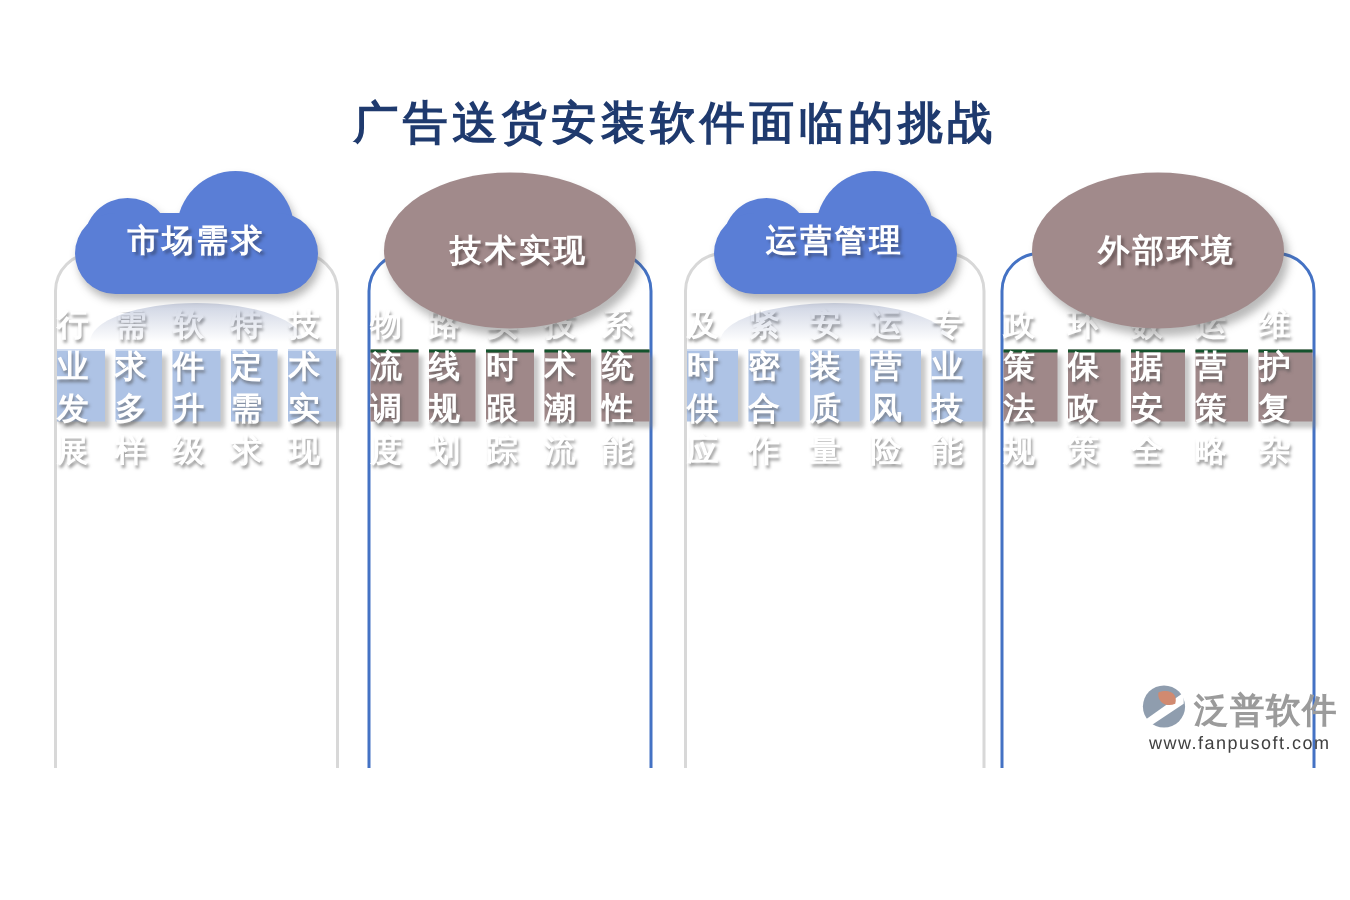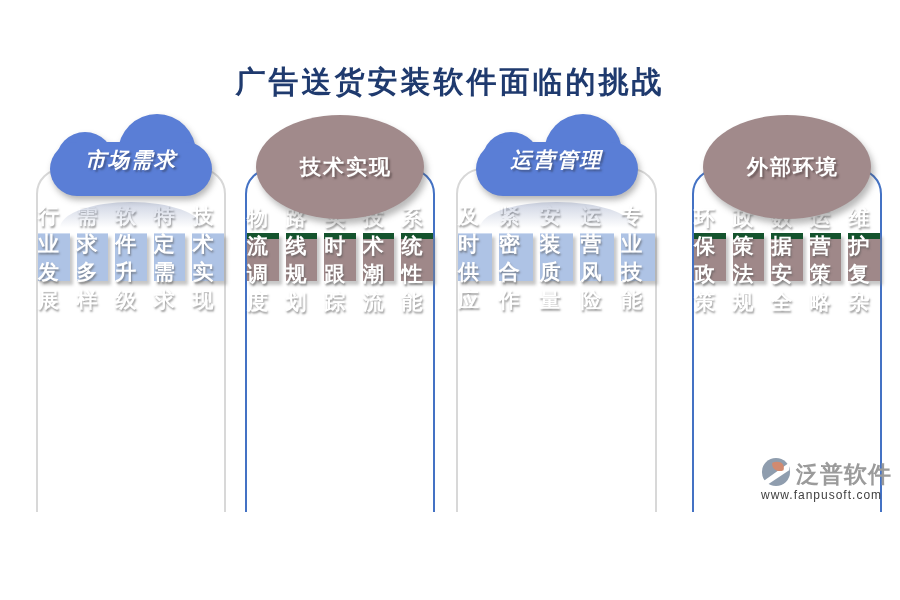--- a/index.html
+++ b/index.html
@@ -23,36 +23,35 @@
   }
   
   .column{
     position:absolute;top:168px;width:186px;height:370px;
     background:#ffffff;border-radius:26px;border:2px solid var(--border-grey);
   }
   .column.blue-border{border-color:var(--border-blue);}
   .col-0{left:36px;}
   .col-1{left:245px;}
   .col-2{left:456px;padding-left:11px;}
-  .col-3{left:692px;}
+  .col-3{left:667px;padding-left:20px;}
 
   
   .cloud{
     position:absolute;top:-56px;left:50%;transform:translateX(-50%);
     width:162px;height:84px;z-index:3;
     filter:drop-shadow(2px 4px 3px rgba(90,90,90,0.45));
   }
   .cloud .c1{position:absolute;left:6px;top:18px;width:58px;height:58px;border-radius:50%;background:var(--cloud-blue);}
   .cloud .c2{position:absolute;right:16px;top:0;width:78px;height:78px;border-radius:50%;background:var(--cloud-blue);}
   .cloud .base{position:absolute;left:0;right:0;bottom:2px;height:54px;border-radius:27px;background:var(--cloud-blue);}
   .cloud .htext{
     position:absolute;left:0;right:0;top:32px;text-align:center;
     color:#ffffff;font-size:21px;font-weight:bold;letter-spacing:2px;
     text-shadow:2px 2px 2px rgba(50,60,90,0.55);
-    font-style:italic;
   }
   .reflection{
     position:absolute;top:32px;left:22px;right:22px;height:26px;z-index:2;
     background:linear-gradient(to bottom, rgba(90,110,160,0.30), rgba(255,255,255,0));
     border-radius:50% 50% 0 0 / 100% 100% 0 0;
   }
 
   
   .ellipse{
     position:absolute;top:-55px;left:50%;transform:translateX(-50%);
@@ -73,25 +72,25 @@
     display:flex;flex-direction:row;align-items:center;gap:7px;
   }
   .item{
     width:164px;height:48px;box-sizing:border-box;
     display:flex;align-items:center;justify-content:center;
     color:#ffffff;font-size:21px;font-weight:bold;letter-spacing:2px;
     text-shadow:1px 2px 2px rgba(80,80,80,0.55);
     box-shadow:3px 4px 3px rgba(130,130,130,0.45);
   }
   .item.blue{background:var(--item-blue);border-top:1px solid #cfdcf1;}
-  .item.brown{background:var(--item-brown);border-top:6px solid #14532d;}
+  .item.brown{background:var(--item-brown);border-top:2px solid #14532d;}
 
   
   .watermark{
-    position:absolute;right:8px;bottom:10px;text-align:left;
+    position:absolute;right:8px;bottom:10px;text-align:center;
     font-family:"Liberation Sans","DejaVu Sans",sans-serif;
   }
   .wm-row{display:flex;align-items:center;justify-content:flex-end;gap:5px;}
   .wm-brand{color:#9b9b9b;font-size:23px;font-weight:bold;letter-spacing:1px;}
   .wm-url{color:#404040;font-size:12px;letter-spacing:1px;margin-top:-3px;}
 </style>
 </head>
 <body>
 
 <div class="stage">
@@ -143,22 +142,22 @@
       <div class="item blue">运营风险</div>
       <div class="item blue">专业技能</div>
     </div>
   </div>
 
   <div class="column col-3 blue-border">
     <div class="ellipse">
       <span class="htext">外部环境</span>
     </div>
     <div class="items">
+      <div class="item brown">政策法规</div>
       <div class="item brown">环保政策</div>
-      <div class="item brown">政策法规</div>
       <div class="item brown">数据安全</div>
       <div class="item brown">运营策略</div>
       <div class="item brown">维护复杂</div>
     </div>
   </div>
 
   <div class="watermark">
     <div class="wm-row">
       <span>
         <svg width="30" height="30" viewBox="0 0 32 32">

